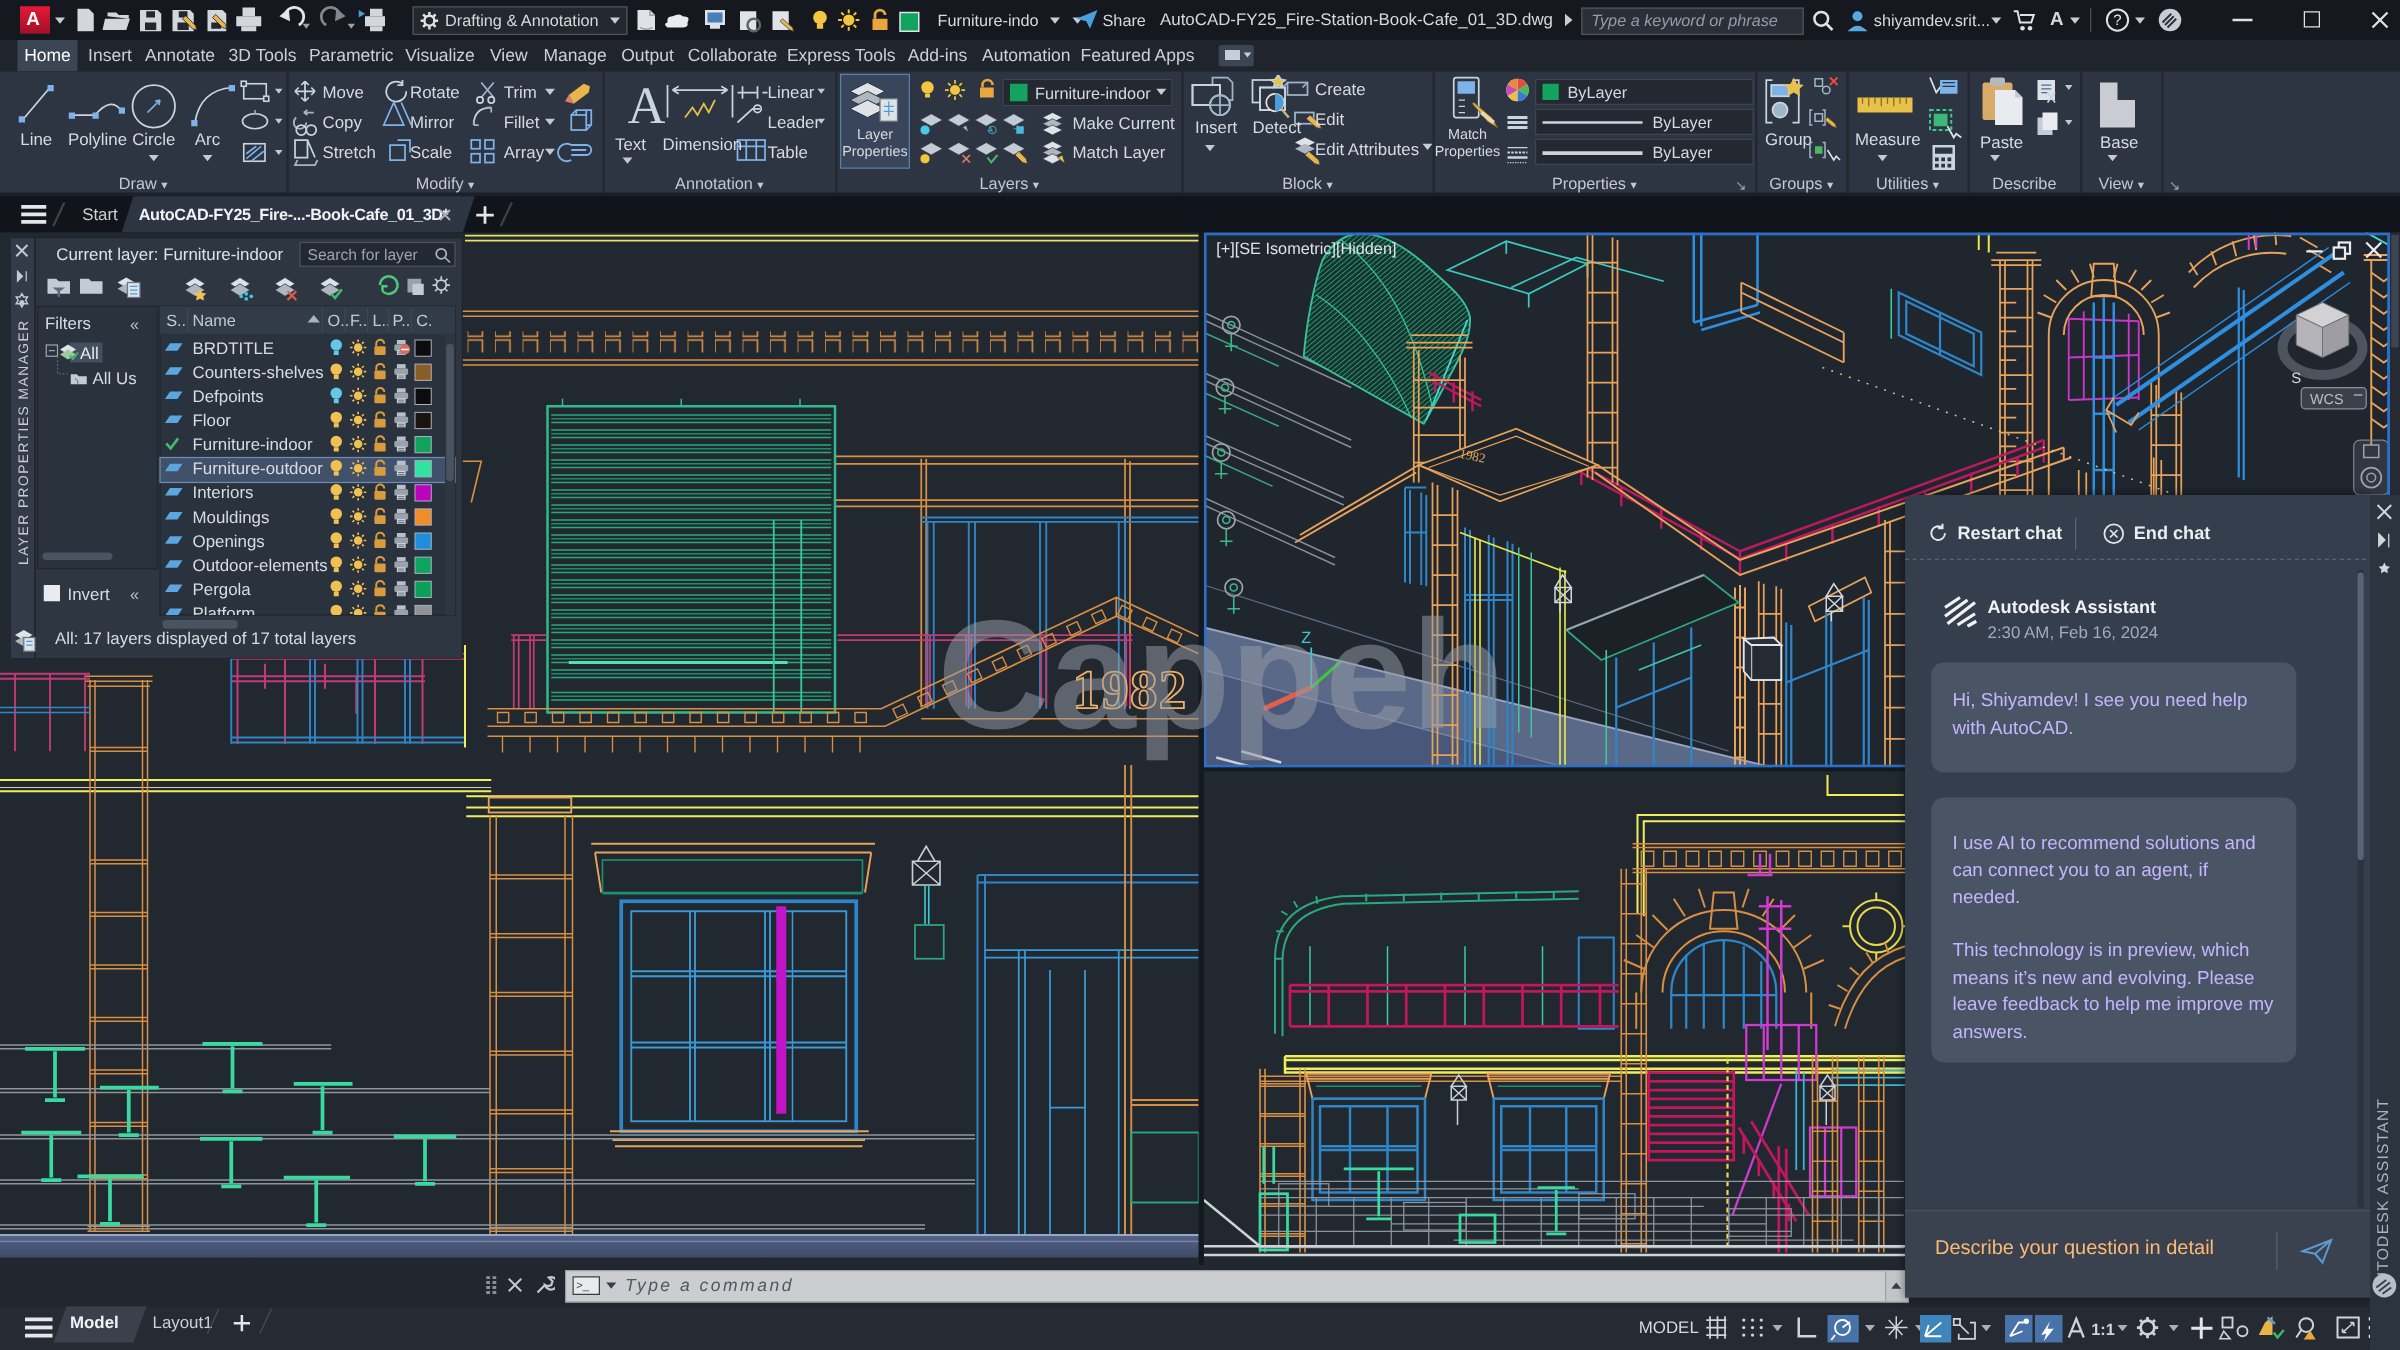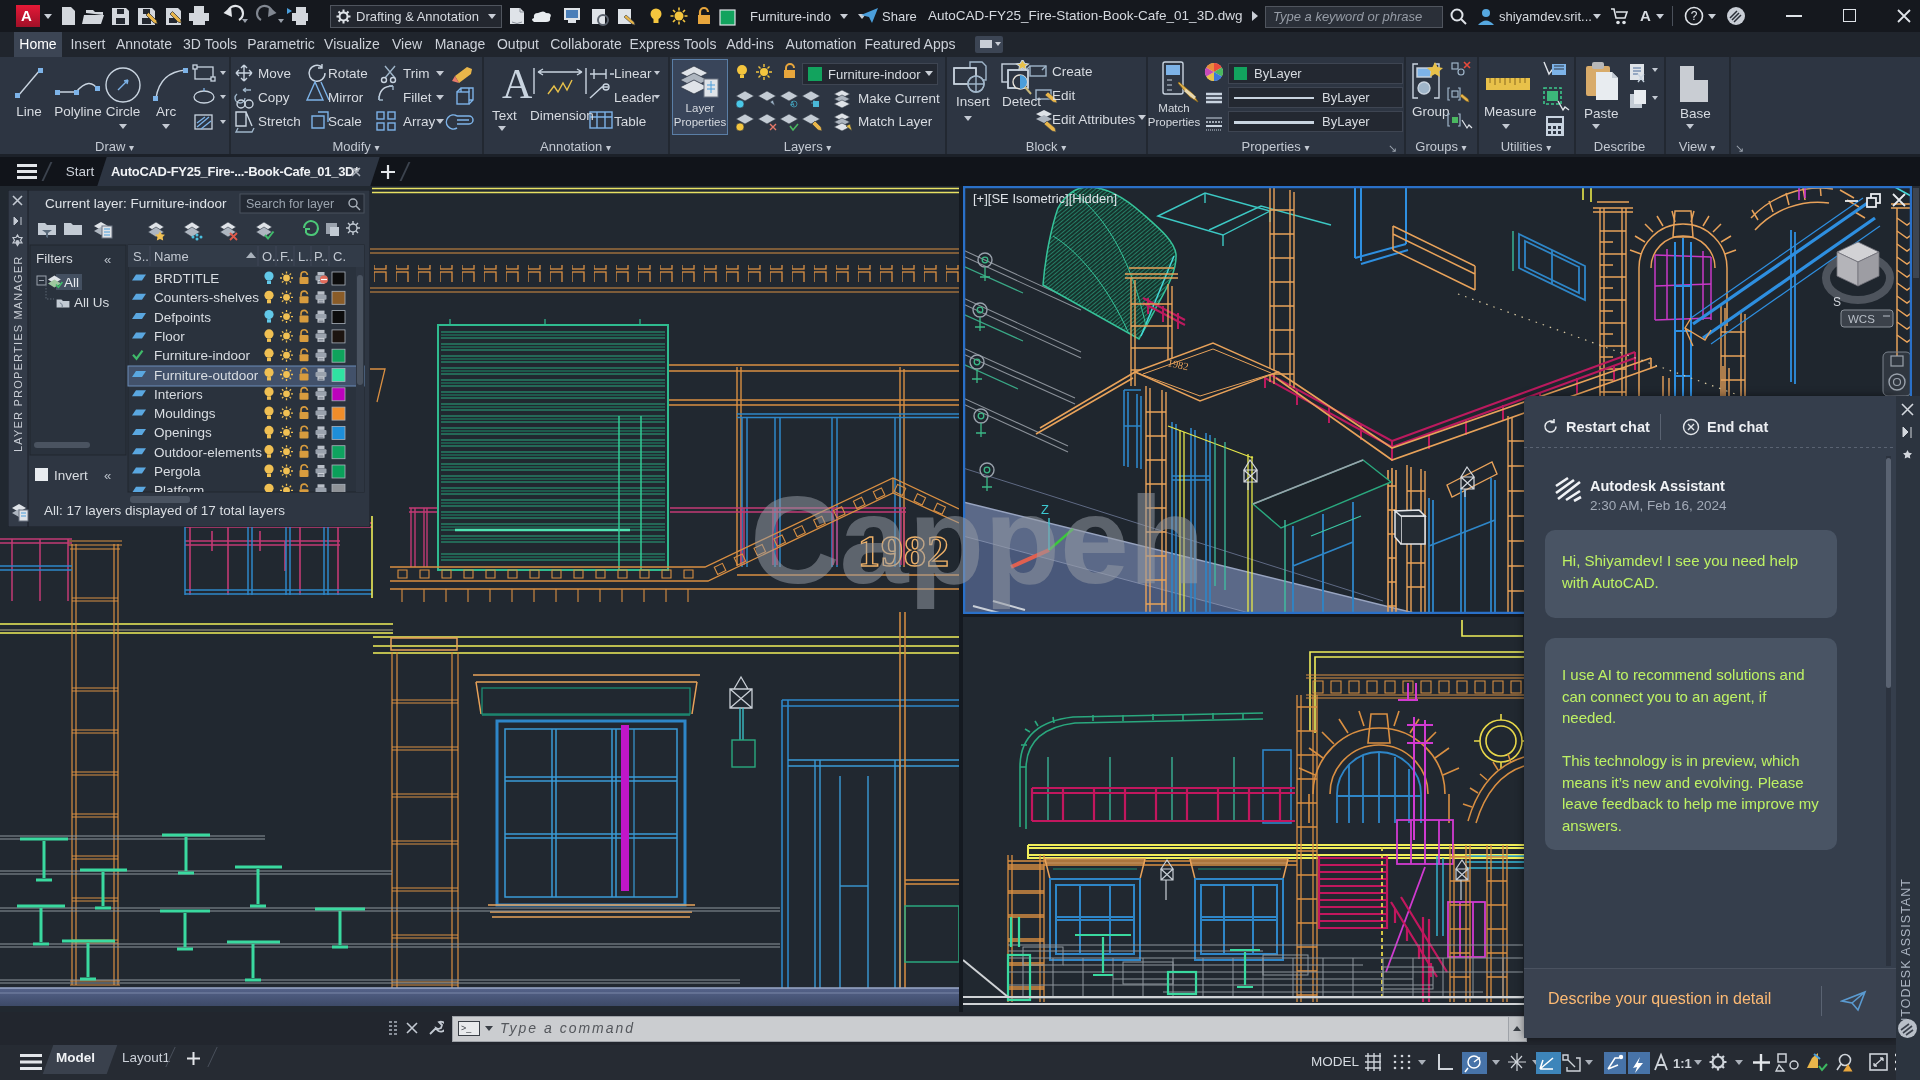--- a/index.html
+++ b/index.html
@@ -28,21 +28,21 @@
 #draw { position:absolute; left:0; top:186px; width:1920px; height:826px; background:#212830; }
 
 #cmdrow { position:absolute; left:0; top:1012px; width:1920px; height:33px; background:#22262e; }
 #statusbar { position:absolute; left:0; top:1045px; width:1920px; height:35px; background:#262b33;padding-left:32px; }
 .stab { color:#c9ced6; font-size:14px; }
 
 #palette { position:absolute; left:8px; top:190px; width:362px; height:337px; z-index:30; }
 
 #chat { position:absolute; left:1524px; top:396px; width:372px; height:642px; background:#353e4c; border-radius:6px 0 0 0; z-index:40; box-shadow:0 0 8px rgba(0,0,0,.5); }
 #chatstrip { position:absolute; left:1896px; top:396px; width:24px; height:684px; background:#2c343f; z-index:40; }
-.bubble { position:absolute; left:21px; width:292px; background:#495464; border-radius:10px; color:#bef264; font-size:15px; line-height:21.5px; padding:20px 17px; box-sizing:border-box; }
+.bubble { position:absolute; left:21px; width:292px; background:#495464; border-radius:10px; color:#c4b5fd; font-size:15px; line-height:21.5px; padding:20px 17px; box-sizing:border-box; }
 
 #wm { position:absolute; left:750px; top:478px; z-index:20; color:rgba(150,156,165,0.52); font-size:124px; line-height:1; font-weight:bold; letter-spacing:0px; font-family:"Liberation Sans",sans-serif; }
 svg { display:block; }
 </style>
 </head>
 <body>
 <div id="app">
 
 <div id="titlebar">
 

